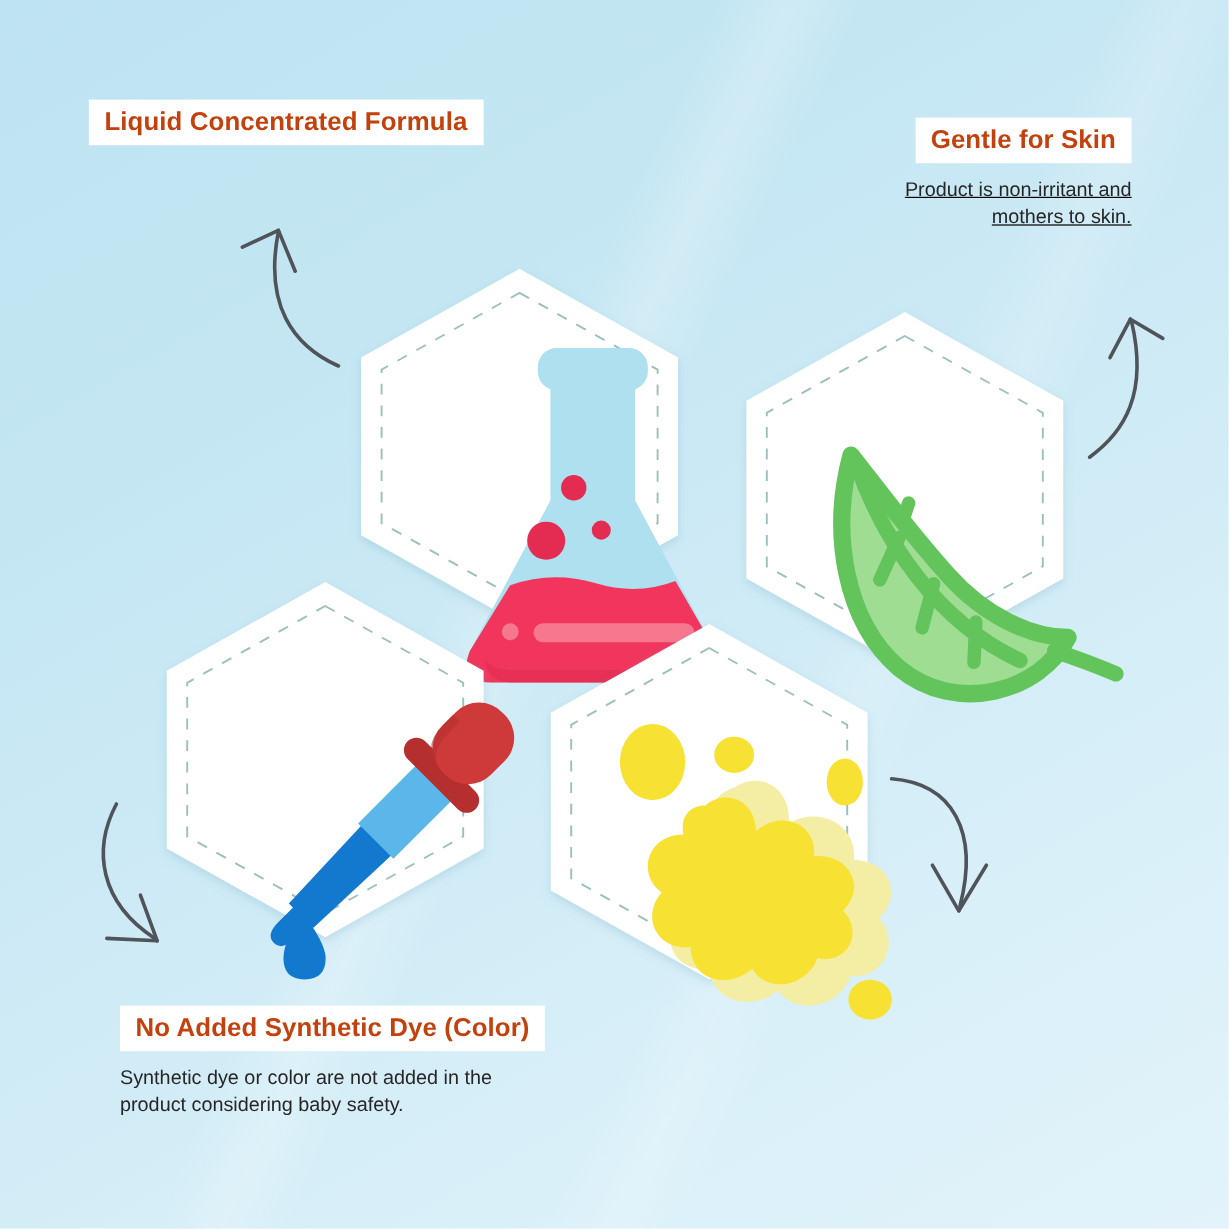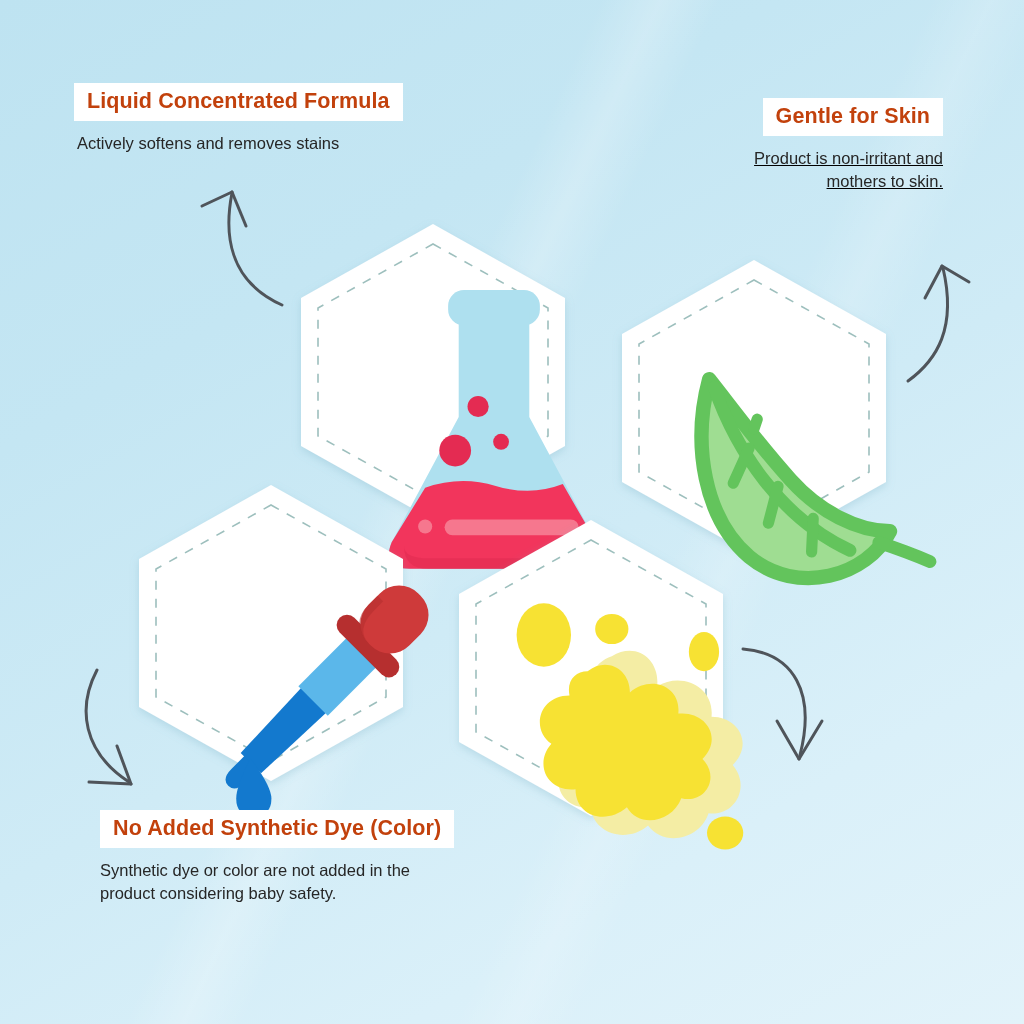--- a/index.html
+++ b/index.html
@@ -93,21 +93,21 @@
     line-height: 1.42;
     margin-top: 11px;
     white-space: pre-line;
   }
 
   .block-tl { left: 74px;  top: 83px;  text-align: left; }
   .block-tl .body-text { margin-left: 3px; }
 
   .block-tr { left: 625px; top: 98px; width: 318px; text-align: right; text-decoration: underline; }
 
-  .block-bl { left: 100px; top: 810px; text-align: left; }
+  .block-bl { left: 100px; top: 838px; text-align: left; }
   .block-bl .body-text { margin-left: 0; }
 
   .block-br { left: 652px; top: 801px; text-align: left; }
 </style>
 </head>
 <body>
 
 <div id="infographic">
 
   <div class="streaks"></div>
@@ -254,21 +254,20 @@
       <g stroke="#4f545a" stroke-width="3" fill="none" stroke-linecap="round">
         <path d="M3,12 C54,16 76,56 60,118"></path>
         <path d="M59,122 L37,84"></path>
         <path d="M59,122 L82,84"></path>
       </g>
     </svg>
   </div>
 
   <div class="block block-tl">
     <div class="title">Liquid Concentrated Formula</div>
-    <div class="body-text">Actively softens and removes stains</div>
   </div>
 
   <div class="block block-tr">
     <div class="title">Gentle for Skin</div>
     <div class="body-text">Product is non-irritant and
 mothers to skin.</div>
   </div>
 
   <div class="block block-bl">
     <div class="title">No Added Synthetic Dye (Color)</div>

